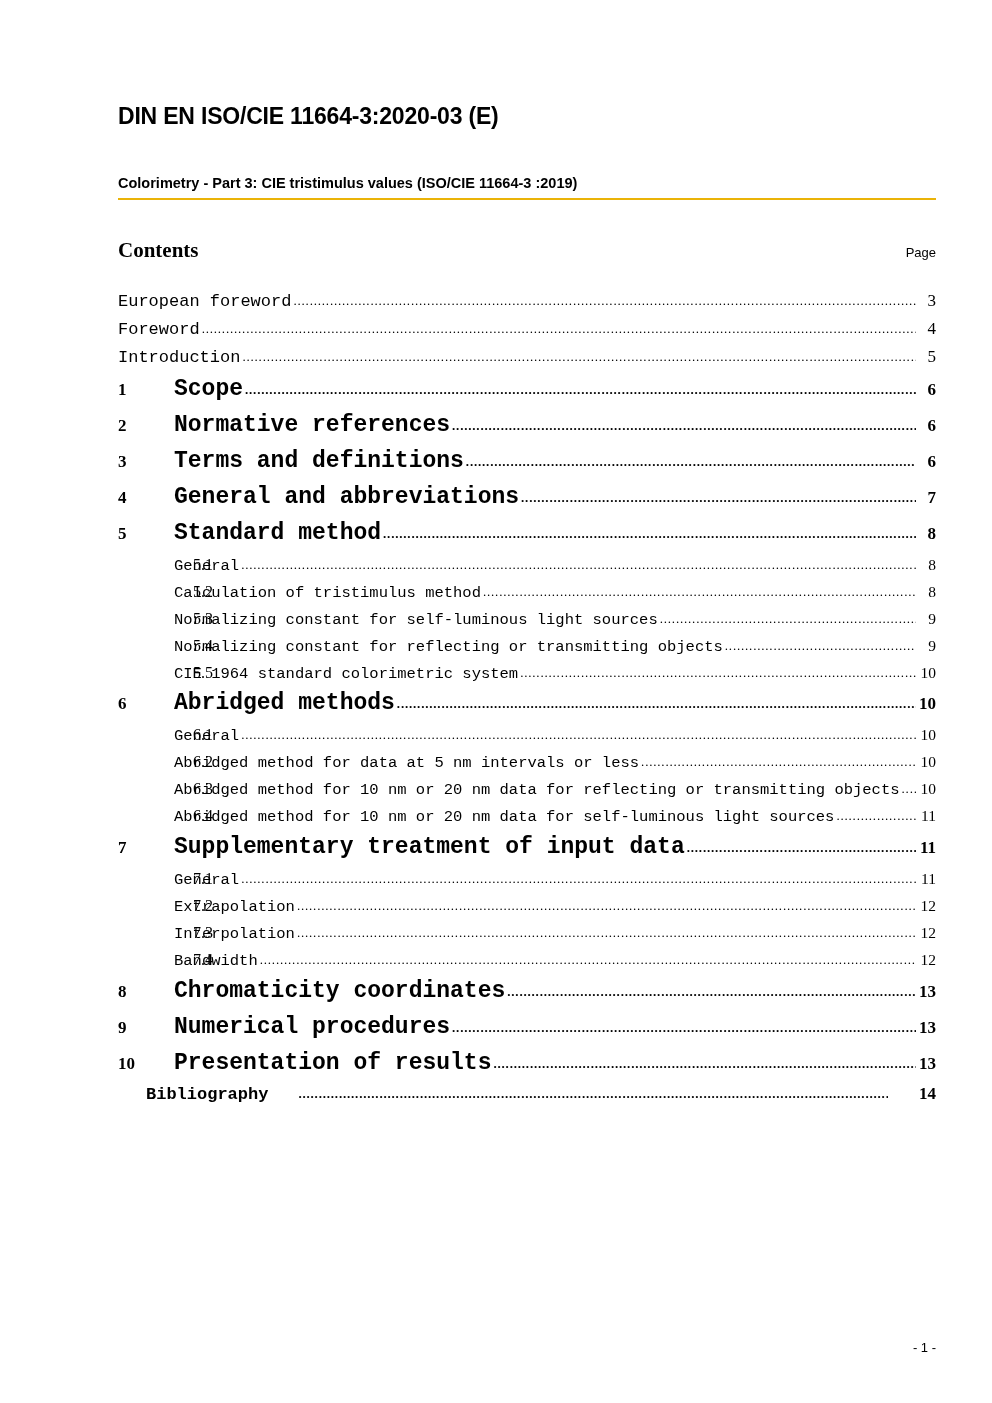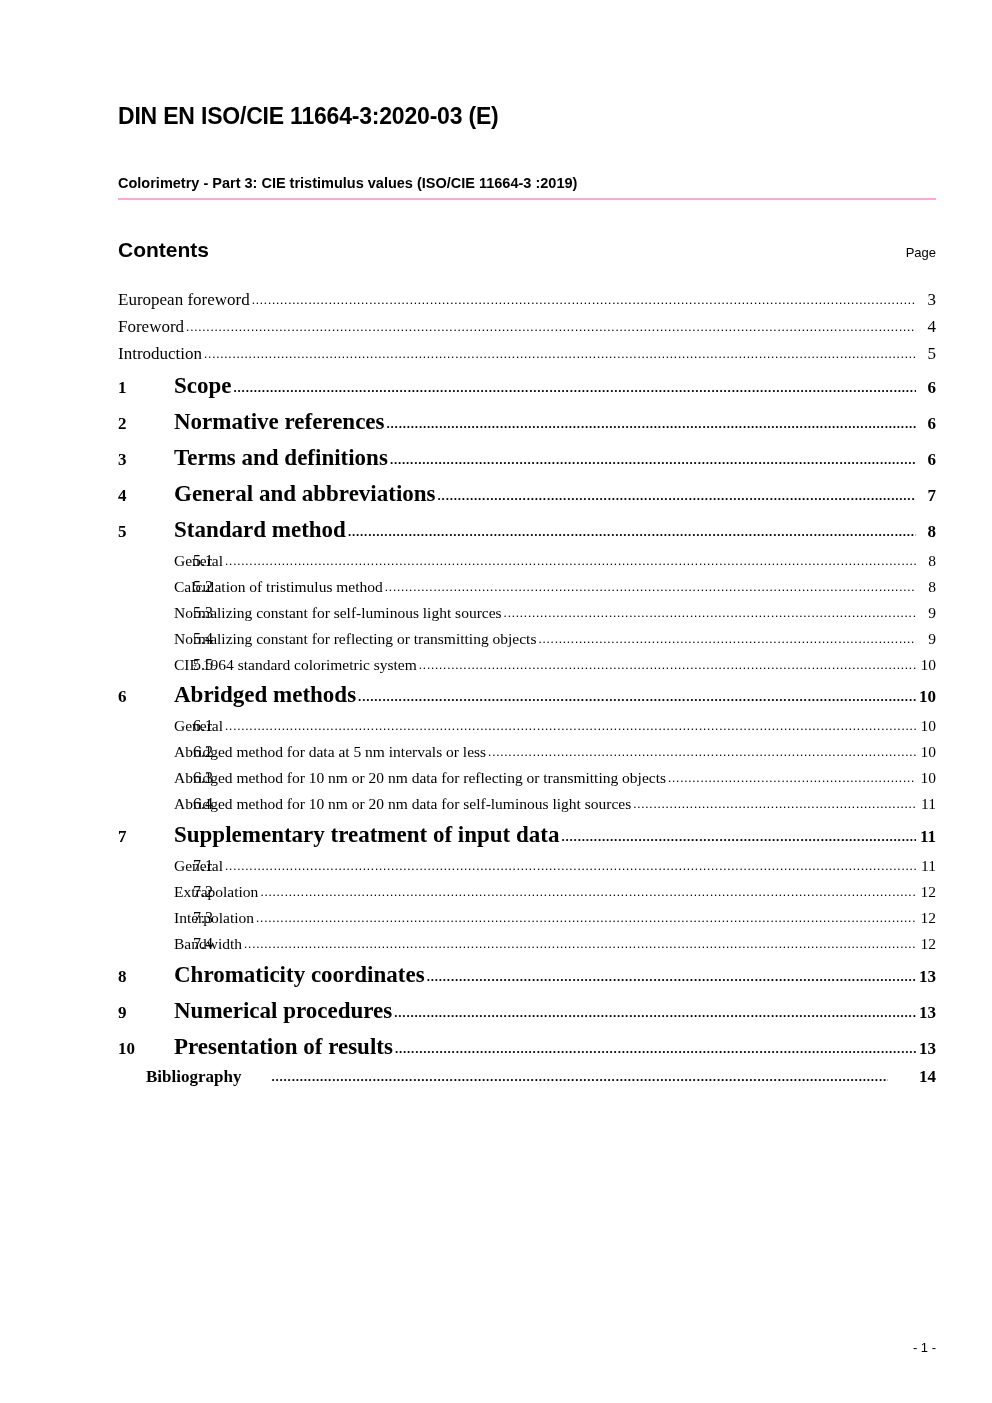--- a/index.html
+++ b/index.html
@@ -27,37 +27,37 @@
   }
   .doc-title {
     font-family: "Liberation Sans", sans-serif;
     font-weight: bold;
     font-size: 23px;
     letter-spacing: -0.2px;
     margin: 0 0 0 0;
   }
   .subtitle-wrap {
     margin-top: 45px;
-    border-bottom: 2px solid #f9a8d4;
+    border-bottom: 2px solid #eab308;
     padding-bottom: 7px;
   }
   .doc-subtitle {
     font-family: "Liberation Sans", sans-serif;
     font-weight: bold;
     font-size: 14.5px;
     margin: 0;
   }
   .contents-row {
     margin-top: 38px;
     display: flex;
     align-items: baseline;
     justify-content: space-between;
   }
   .contents-heading {
-    font-family: Liberation Sans, sans-serif;
+    font-family: Liberation Serif, serif;
     font-weight: bold;
     font-size: 21px;
     margin: 0;
   }
   .page-label {
     font-family: "Liberation Sans", sans-serif;
     font-size: 13px;
     font-weight: normal;
   }
   .toc {
@@ -70,20 +70,21 @@
     margin-bottom: 2.5px;
     line-height: 1.45;
   }
   .toc-num {
     flex: 0 0 auto;
     white-space: pre;
   }
   .toc-text {
     flex: 0 0 auto;
     white-space: pre;
+    font-family: Liberation Mono, monospace;
   }
   .toc-dots {
     flex: 1 1 auto;
     overflow: hidden;
     white-space: nowrap;
     margin: 0 2px;
     font-size: 13px;
     letter-spacing: 0.8px;
     color: #000;
     position: relative;

